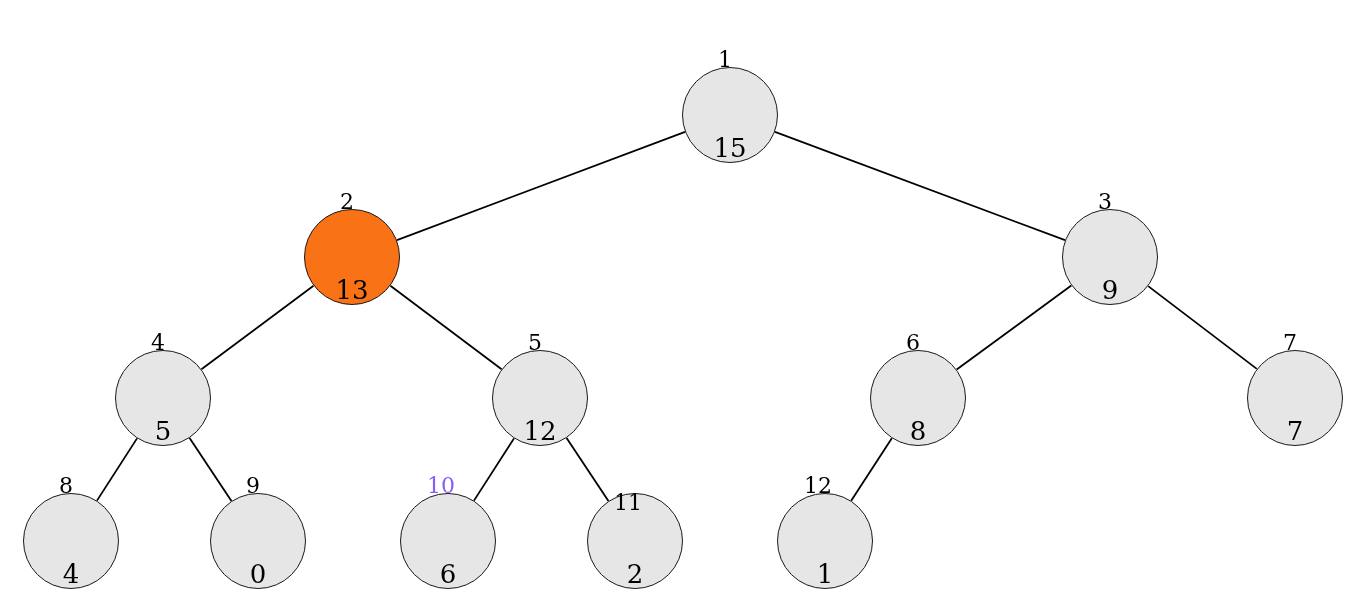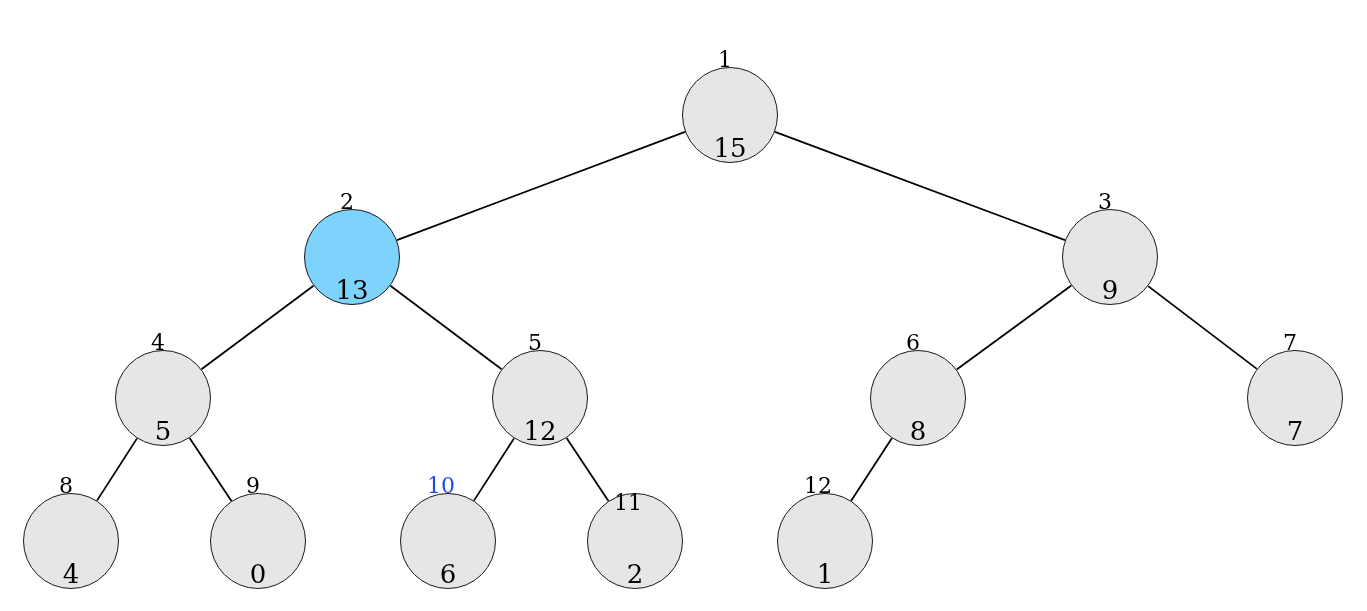--- a/index.html
+++ b/index.html
@@ -62,21 +62,21 @@
       <line x1="189.5610538955097" y1="437.9813758637672" x2="231.4389461044903" y2="501.0186241362328" stroke="#000000" stroke-width="1.8"></line>
       <line x1="514.0293699002144" y1="438.3673924377103" x2="473.97063009978564" y2="500.6326075622897" stroke="#000000" stroke-width="1.8"></line>
       <line x1="566.5610538955098" y1="437.9813758637672" x2="608.4389461044902" y2="501.0186241362328" stroke="#000000" stroke-width="1.8"></line>
       <line x1="891.8306692530405" y1="438.2388634066152" x2="851.1693307469595" y2="500.7611365933848" stroke="#000000" stroke-width="1.8"></line>
     </svg>
   <div id="nodes-layer">
       <div class="node" style="left: 682px; top: 67px; width: 96px; height: 96px; background: rgb(230, 230, 230); border-color: rgb(26, 26, 26);">
         <span class="node-value">15</span>
       </div>
       <div class="index-label" style="left: 725px; top: 49px; transform: translateX(-50%); color: rgb(0, 0, 0);">1</div>
-      <div class="node" style="left: 304px; top: 209px; width: 96px; height: 96px; background: #7dd3fc; border-color: rgb(26, 26, 26);">
+      <div class="node" style="left: 304px; top: 209px; width: 96px; height: 96px; background: #f97316; border-color: rgb(26, 26, 26);">
         <span class="node-value">13</span>
       </div>
       <div class="index-label" style="left: 347px; top: 191px; transform: translateX(-50%); color: rgb(0, 0, 0);">2</div>
       <div class="node" style="left: 1062px; top: 209px; width: 96px; height: 96px; background: rgb(230, 230, 230); border-color: rgb(26, 26, 26);">
         <span class="node-value">9</span>
       </div>
       <div class="index-label" style="left: 1105px; top: 191px; transform: translateX(-50%); color: rgb(0, 0, 0);">3</div>
       <div class="node" style="left: 115px; top: 350px; width: 96px; height: 96px; background: rgb(230, 230, 230); border-color: rgb(26, 26, 26);">
         <span class="node-value">5</span>
       </div>
@@ -97,21 +97,21 @@
         <span class="node-value">4</span>
       </div>
       <div class="index-label" style="left: 66px; top: 475px; transform: translateX(-50%); color: rgb(0, 0, 0);">8</div>
       <div class="node" style="left: 210px; top: 493px; width: 96px; height: 96px; background: rgb(230, 230, 230); border-color: rgb(26, 26, 26);">
         <span class="node-value">0</span>
       </div>
       <div class="index-label" style="left: 253px; top: 475px; transform: translateX(-50%); color: rgb(0, 0, 0);">9</div>
       <div class="node" style="left: 400px; top: 493px; width: 96px; height: 96px; background: rgb(230, 230, 230); border-color: rgb(26, 26, 26);">
         <span class="node-value">6</span>
       </div>
-      <div class="index-label" style="left: 441px; top: 475px; transform: translateX(-50%); color: #1d4ed8;">10</div>
+      <div class="index-label" style="left: 441px; top: 475px; transform: translateX(-50%); color: #8b5cf6;">10</div>
       <div class="node" style="left: 587px; top: 493px; width: 96px; height: 96px; background: rgb(230, 230, 230); border-color: rgb(26, 26, 26);">
         <span class="node-value">2</span>
       </div>
       <div class="index-label" style="left: 628px; top: 492px; transform: translateX(-50%); color: rgb(0, 0, 0);">11</div>
       <div class="node" style="left: 777px; top: 493px; width: 96px; height: 96px; background: rgb(230, 230, 230); border-color: rgb(26, 26, 26);">
         <span class="node-value">1</span>
       </div>
       <div class="index-label" style="left: 818px; top: 475px; transform: translateX(-50%); color: rgb(0, 0, 0);">12</div>
     </div>
 </div>

